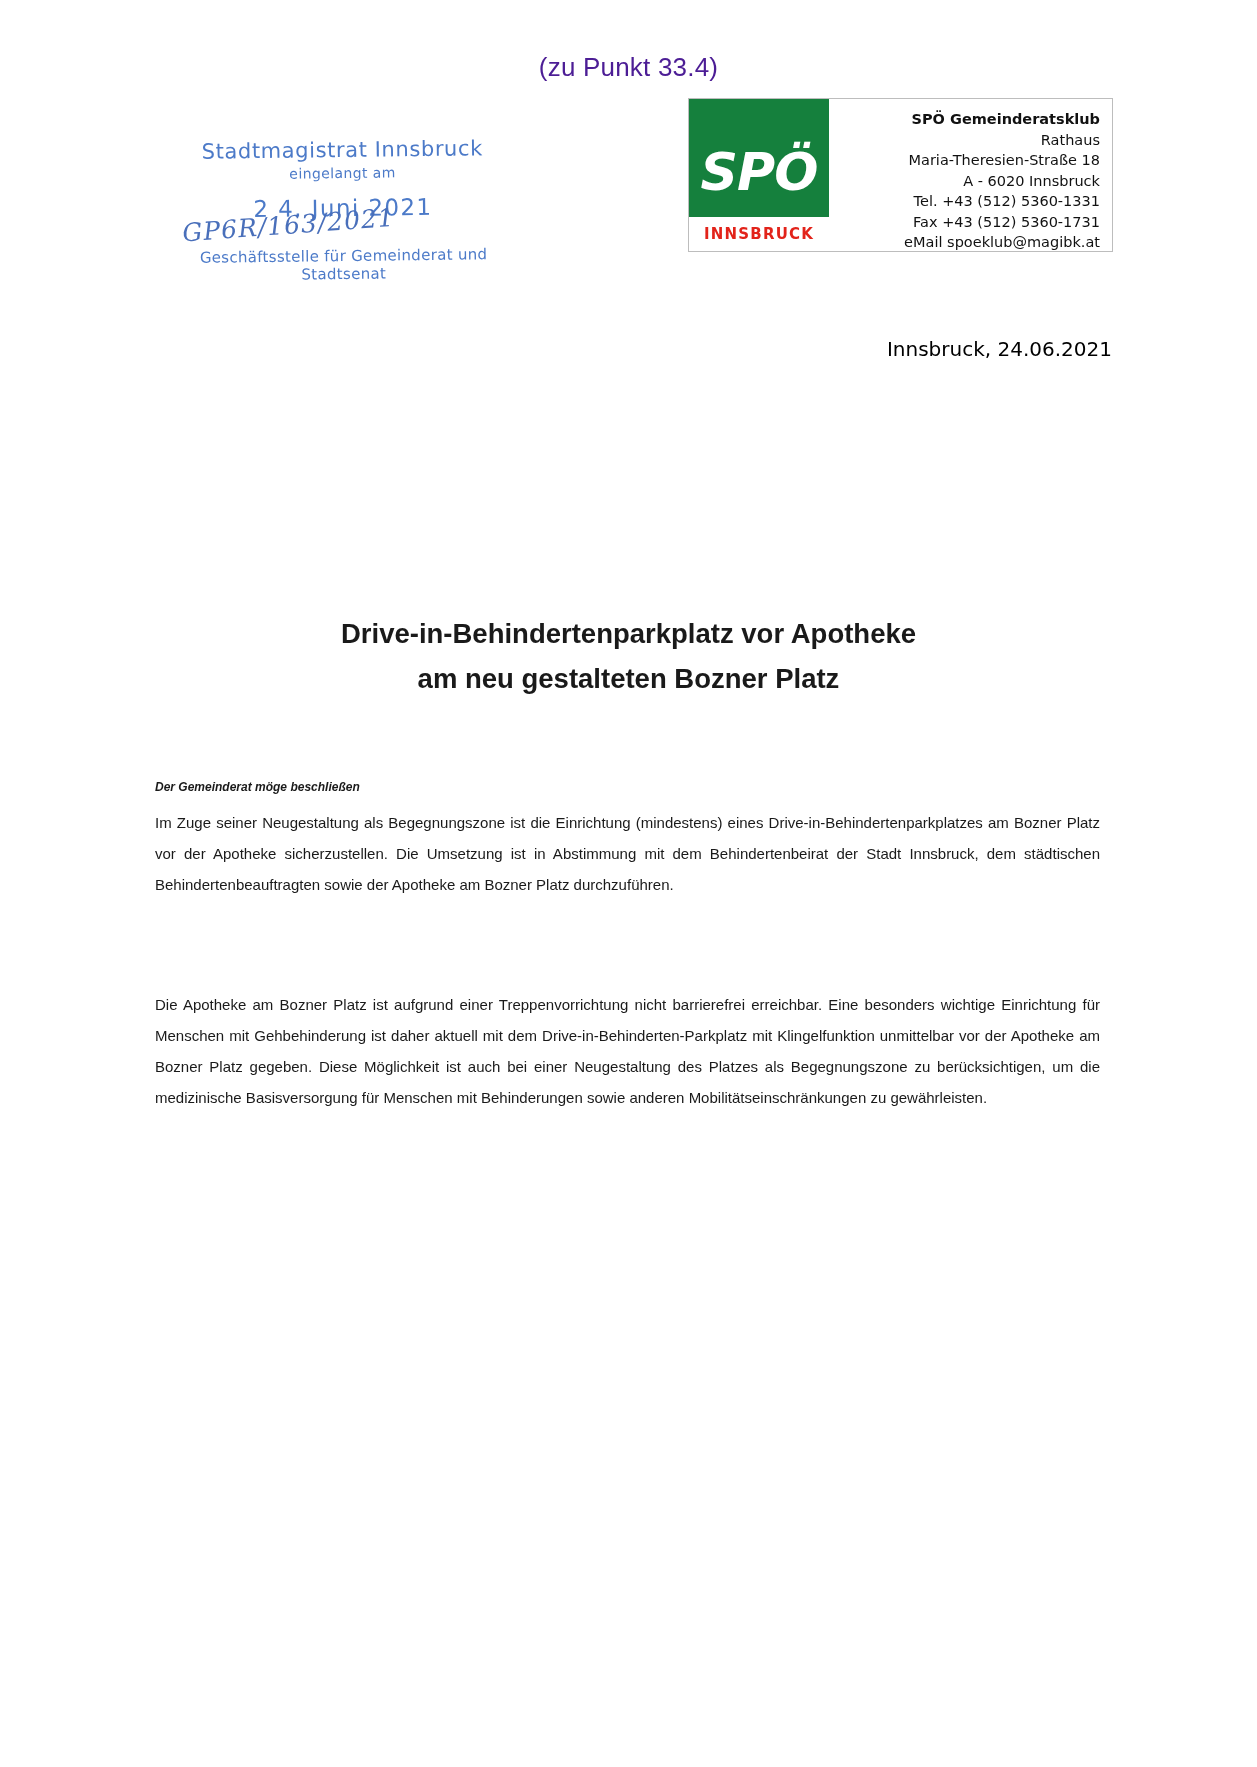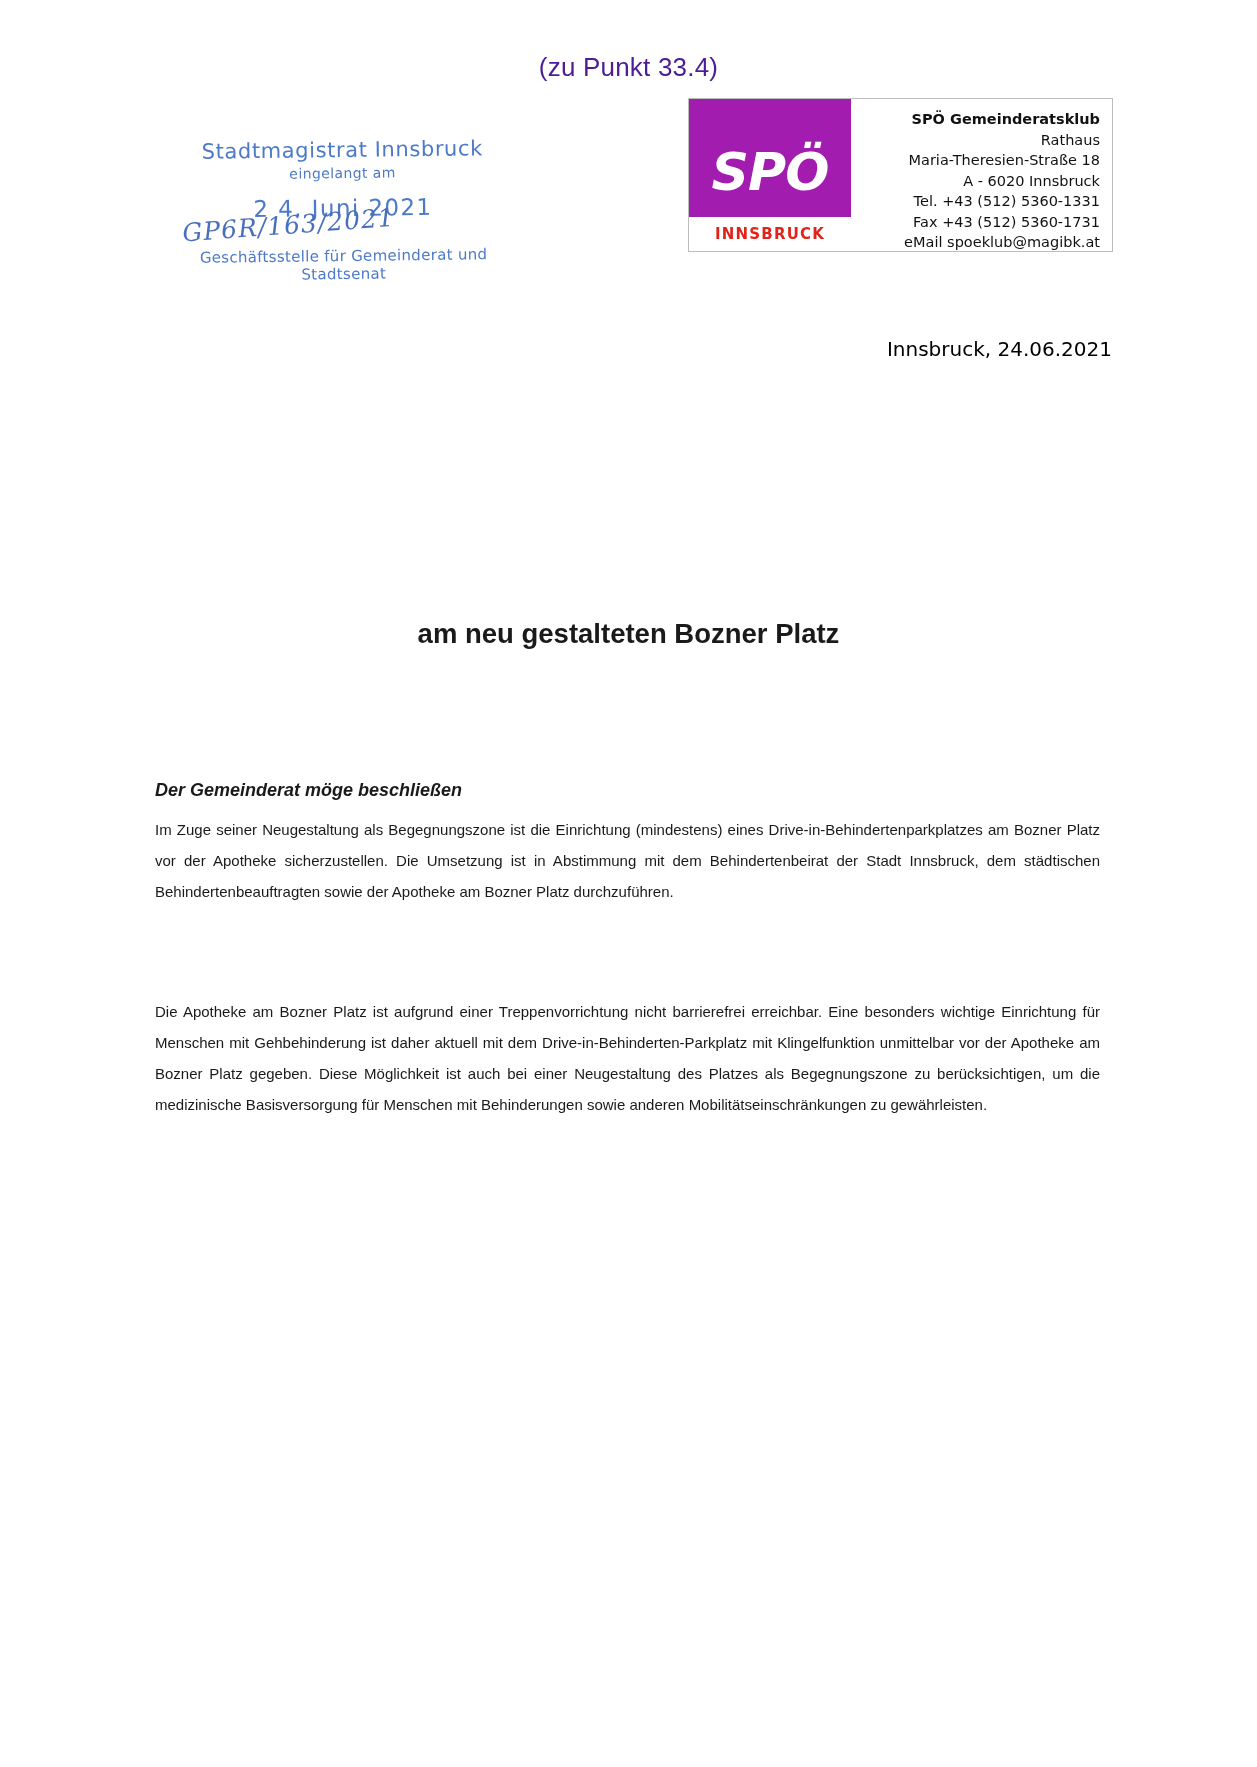--- a/index.html
+++ b/index.html
@@ -82,22 +82,22 @@
     position: absolute;
     top: 98px;
     left: 688px;
     width: 423px;
     height: 152px;
     border: 1px solid #bdbdbd;
     display: flex;
     background: #fff;
   }
   .logo-box {
-    width: 162px;
-    background: #a21caf;
+    width: 140px;
+    background: #15803d;
     position: relative;
     display: flex;
     flex-direction: column;
     justify-content: center;
     align-items: center;
   }
   .logo-spo {
     color: #ffffff;
     font-family: "DejaVu Sans", sans-serif;
     font-weight: bold;
@@ -171,21 +171,21 @@
   }
 
   
   .body-wrap {
     position: absolute;
     top: 780px;
     left: 155px;
     width: 945px;
   }
   .sec-head {
-    font-size: 18px;
+    font-size: 12px;
     font-weight: bold;
     font-style: italic;
     margin: 0 0 14px 0;
   }
   .para {
     font-size: 15px;
     line-height: 2.05;
     text-align: justify;
     margin: 0;
     hyphens: manual;
@@ -223,20 +223,21 @@
       <div>Tel. +43 (512) 5360-1331</div>
       <div>Fax +43 (512) 5360-1731</div>
       <div>eMail spoeklub@magibk.at</div>
     </div>
   </div>
 
   <div class="placedate">Innsbruck, 24.06.2021</div>
 
 
   <div class="doc-subtitle">
+    <div>Drive-in-Behindertenparkplatz vor Apotheke</div>
     <div>am neu gestalteten Bozner Platz</div>
   </div>
 
   <div class="body-wrap">
     <div class="sec-head">Der Gemeinderat möge beschließen</div>
     <p class="para">Im Zuge seiner Neugestaltung als Begegnungszone ist die Einrichtung (mindestens) eines Drive-in-Behindertenparkplatzes am Bozner Platz vor der Apotheke sicherzustellen. Die Umsetzung ist in Abstimmung mit dem Behindertenbeirat der Stadt Innsbruck, dem städtischen Behindertenbeauftragten sowie der Apotheke am Bozner Platz durchzuführen.</p>
 
     <div class="spacer-1"></div>
 
     <div class="spacer-2"></div>

